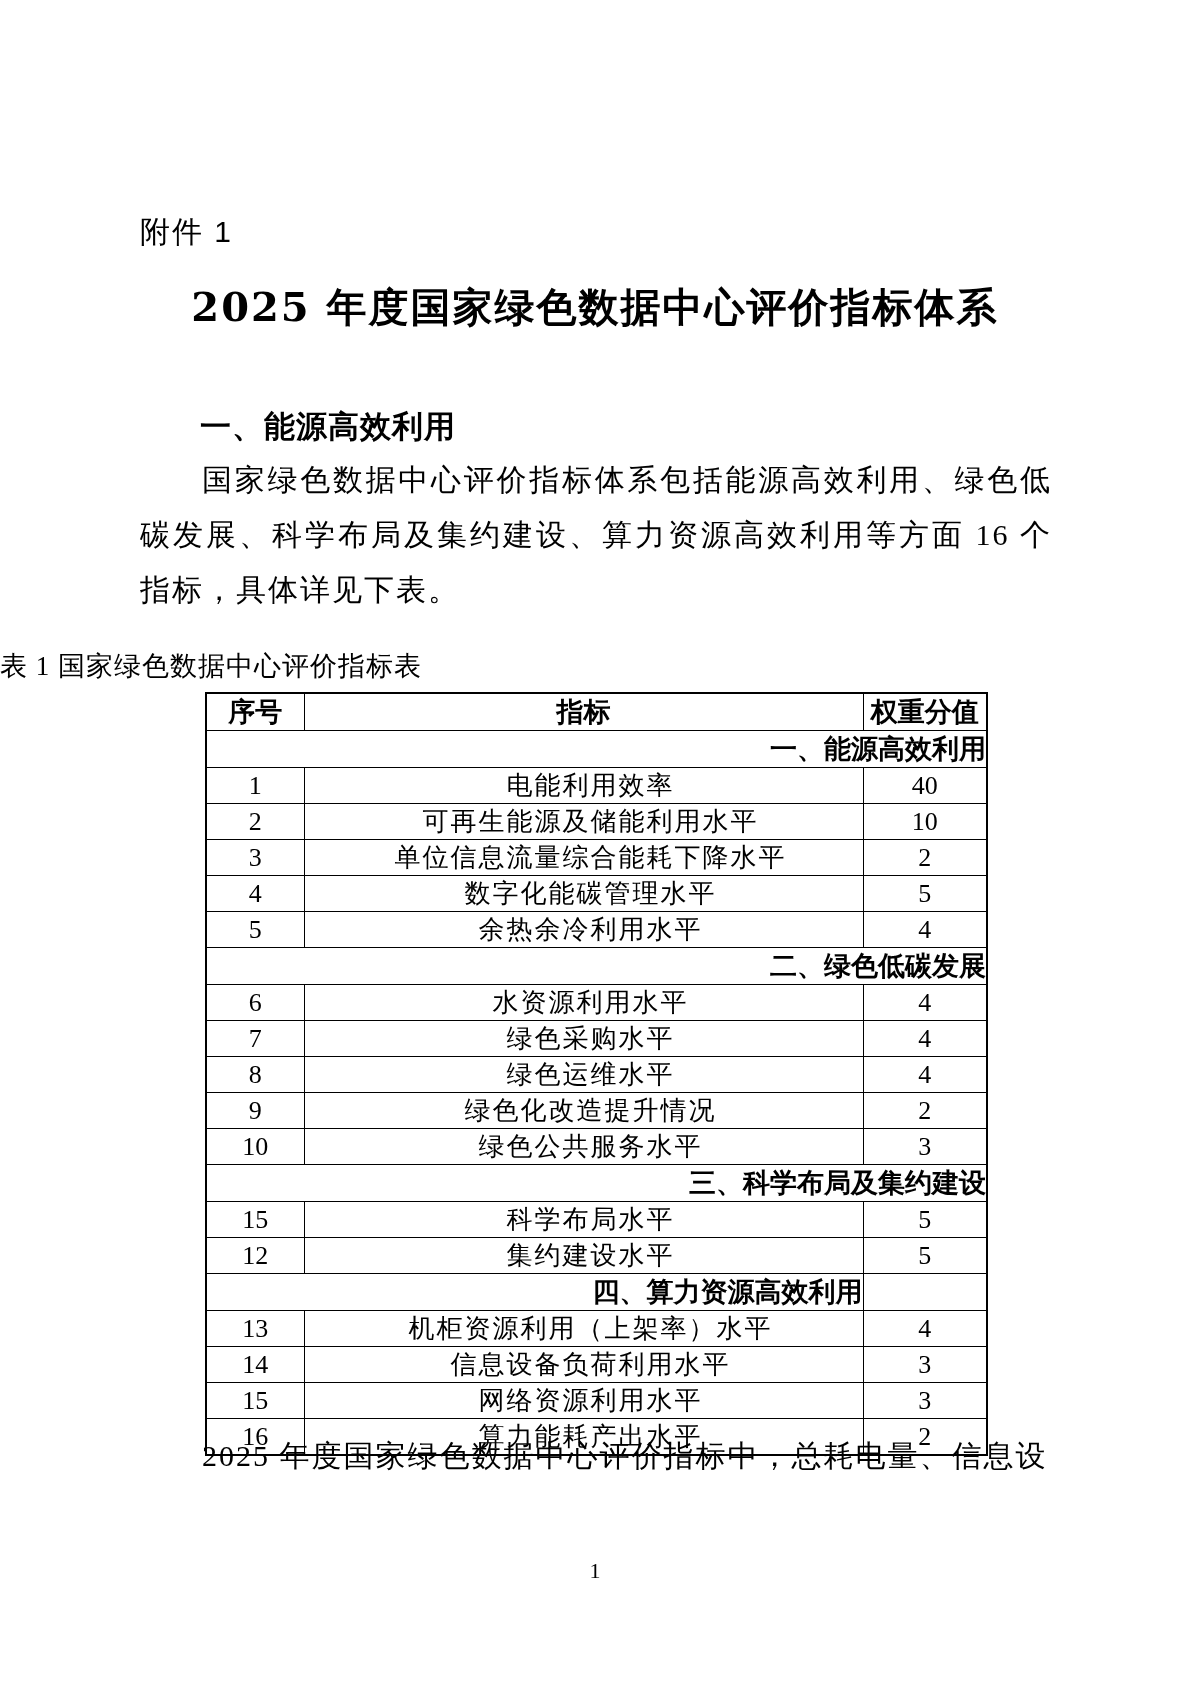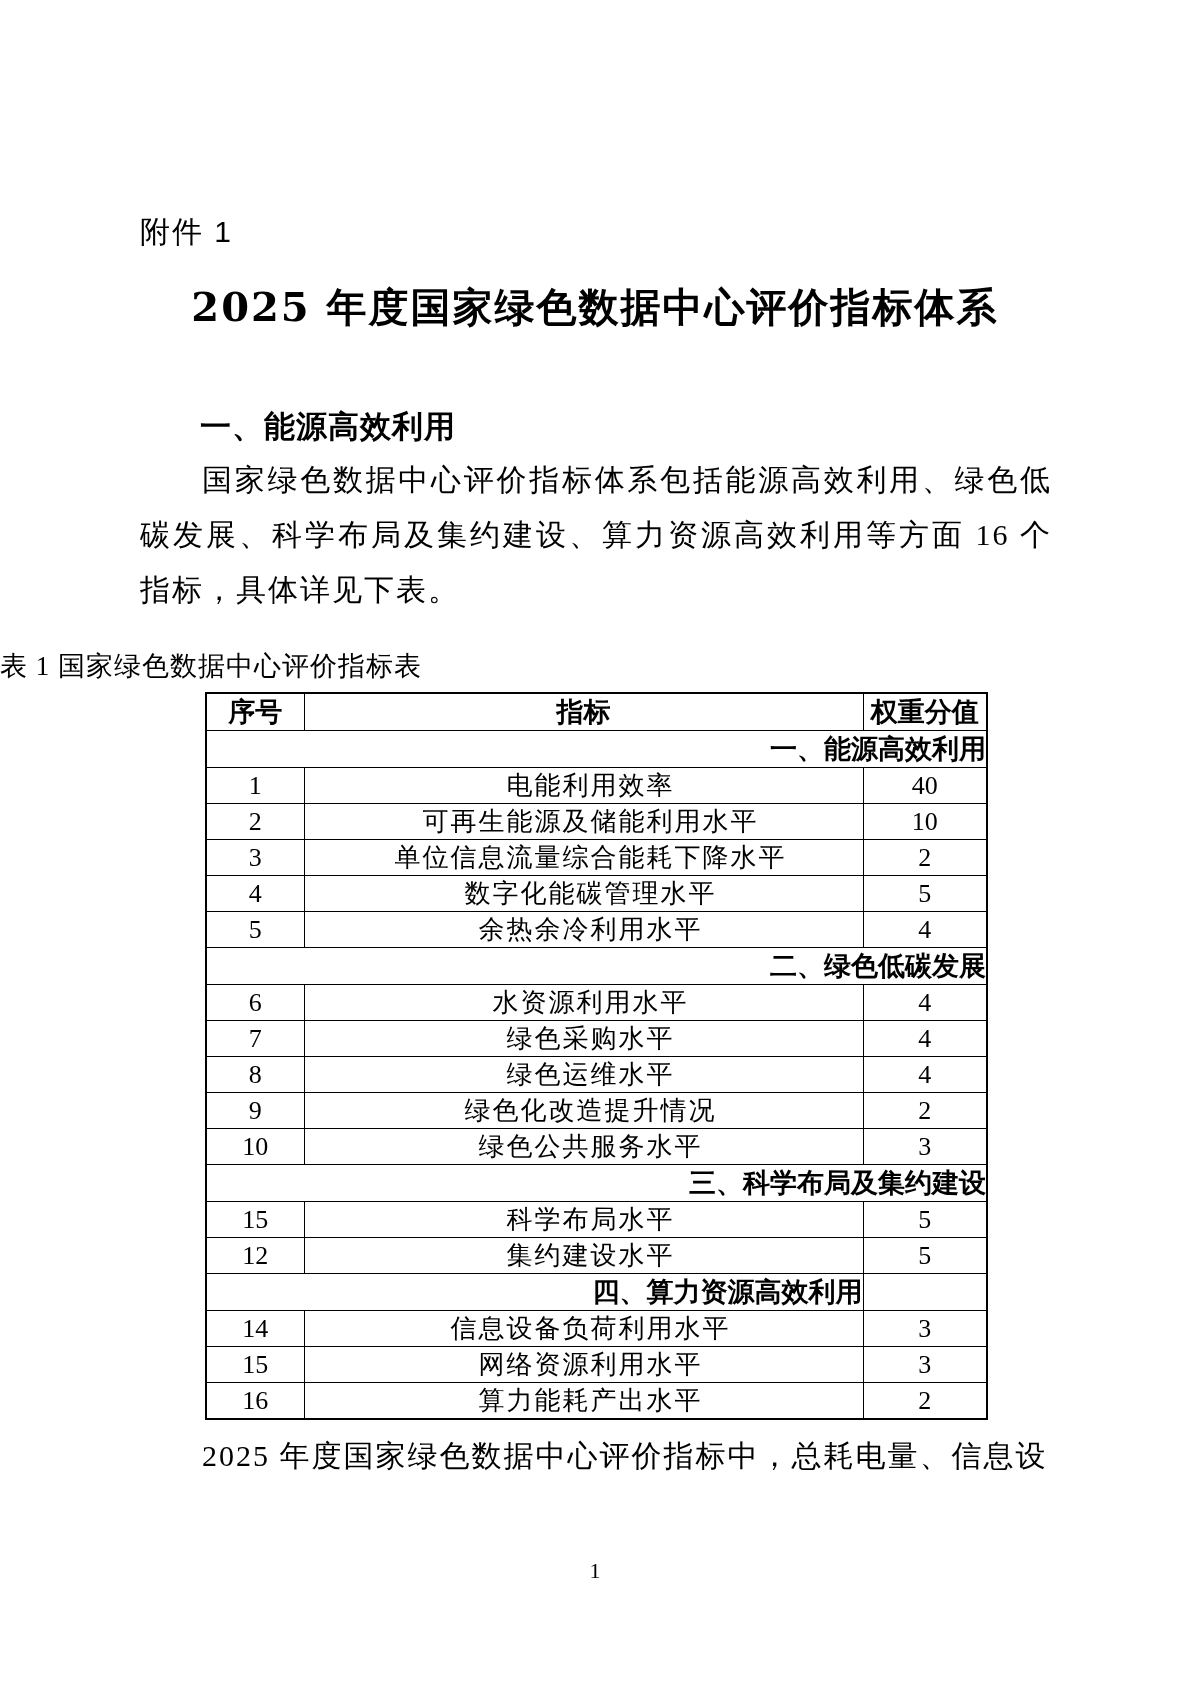--- a/index.html
+++ b/index.html
@@ -166,20 +166,25 @@
         <tr class="item-row">
           <td class="no-cell">12</td>
           <td class="indicator-cell">集约建设水平</td>
           <td class="weight-cell">5</td>
         </tr>
         <tr>
           <td class="section-cell" colspan="2">四、算力资源高效利用</td>
           <td class="weight-cell"></td>
         </tr>
         <tr class="item-row">
+          <td class="no-cell">13</td>
+          <td class="indicator-cell">机柜资源利用（上架率）水平</td>
+          <td class="weight-cell">4</td>
+        </tr>
+        <tr class="item-row">
           <td class="no-cell">14</td>
           <td class="indicator-cell">信息设备负荷利用水平</td>
           <td class="weight-cell">3</td>
         </tr>
         <tr class="item-row">
           <td class="no-cell">15</td>
           <td class="indicator-cell">网络资源利用水平</td>
           <td class="weight-cell">3</td>
         </tr>
         <tr class="item-row">

